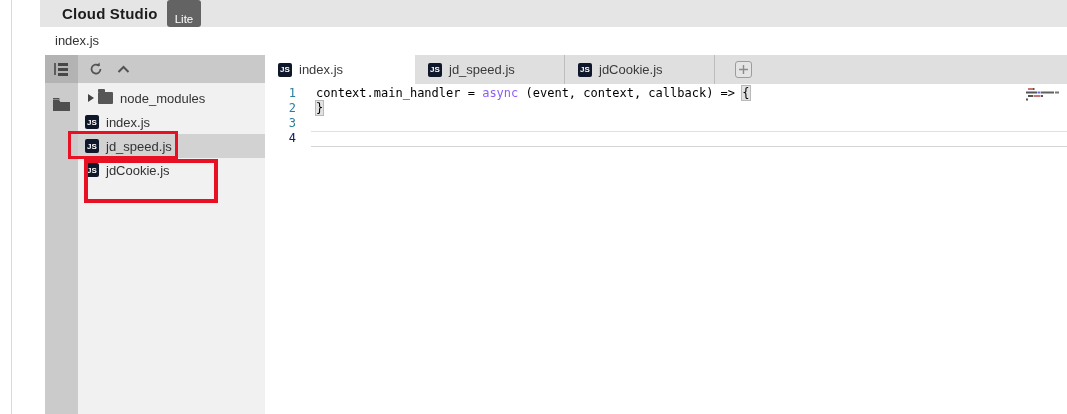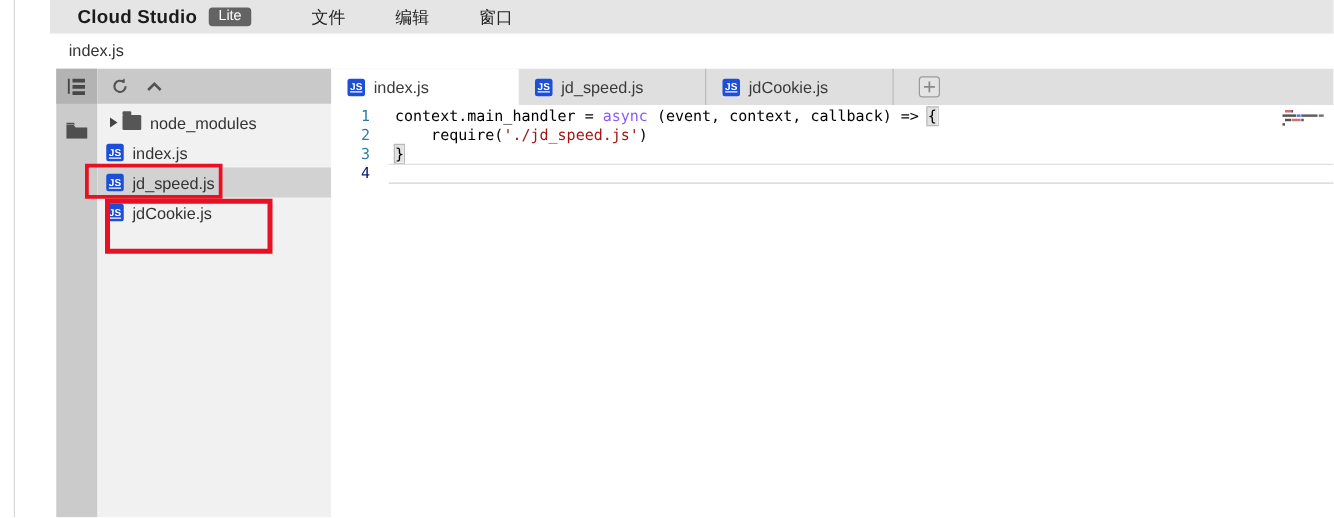--- a/index.html
+++ b/index.html
@@ -5,21 +5,21 @@
   * { margin:0; padding:0; box-sizing:border-box; }
   html,body { background:#fff; }
   body { font-family:"Liberation Sans", sans-serif; }
   #root { position:relative; width:1067px; height:414px; background:#fff; overflow:hidden; }
 
   .vline { position:absolute; left:11px; top:0; width:1px; height:414px; background:#d9d9d9; }
 
   
   .topbar { position:absolute; left:40px; top:0; width:1027px; height:27px; background:#e5e5e5; display:flex; align-items:center; }
   .brand { margin-left:22px; font-size:15px; font-weight:700; color:#1c1c1c; letter-spacing:.2px; }
-  .badge { margin-left:9px; background:#636363; color:#fff; font-size:11.5px; padding:1px 8px 2px; border-radius:3px; }
+  .badge { margin-left:9px; background:#636363; color:#fff; font-size:11.5px; padding:13px 8px 2px; border-radius:3px; }
   .menus { margin-left:28px; display:flex; }
   .menu-item { font-size:13.5px; color:#222; padding:0 20px; cursor:default; }
 
   
   .titlebar { position:absolute; left:40px; top:27px; width:1027px; height:28px; background:#fff; line-height:28px; padding-left:15px; font-size:13px; color:#333; }
 
   
   .activitybar { position:absolute; left:45px; top:55px; width:33px; height:359px; background:#cbcbcb; }
   .act-btn { width:33px; height:28px; display:flex; align-items:center; justify-content:center; }
   .act-btn.sel { background:#b3b3b3; }
@@ -28,21 +28,21 @@
   
   .sidebar { position:absolute; left:78px; top:55px; width:187px; height:359px; background:#f1f1f1; }
   .side-toolbar { height:28px; background:#c9c9c9; display:flex; align-items:center; padding-left:11px; gap:14px; }
   .tree { padding-top:3px; }
   .tree-row { height:24px; display:flex; align-items:center; font-size:13px; color:#333; cursor:pointer; }
   .tree-row.selected { background:#d2d2d2; }
   .tree-row .twisty { width:14px; margin-left:6px; display:flex; justify-content:center; }
   .caret-right { width:0; height:0; border-left:6px solid #444; border-top:4px solid transparent; border-bottom:4px solid transparent; }
   .folder-glyph { width:15px; height:12px; background:#565656; border-radius:1px; position:relative; margin-right:7px; }
   .folder-glyph:before { content:""; position:absolute; top:-3px; left:0; width:7px; height:3px; background:#565656; border-radius:1px 1px 0 0; }
-  .jsicon { width:14px; height:14px; background:#1d4ed8; border-radius:2px; color:#fff; font-size:8px; font-weight:700; display:flex; align-items:center; justify-content:center; margin-right:7px; flex:0 0 auto;text-decoration:underline; }
+  .jsicon { width:14px; height:14px; background:#0f172a; border-radius:2px; color:#fff; font-size:8px; font-weight:700; display:flex; align-items:center; justify-content:center; margin-right:7px; flex:0 0 auto; }
   .tree-row .jsicon { margin-left:7px; }
 
   
   .editor { position:absolute; left:265px; top:55px; width:802px; height:359px; }
   .tabstrip { height:29px; background:#dfdfdf; display:flex; }
   .tab { width:150px; display:flex; align-items:center; padding-left:13px; font-size:13px; color:#3a3a3a; cursor:pointer; border-right:1px solid #bdbdbd; }
   .tab .jsicon { margin-right:7px; }
   .tab.active { background:#fff; border-right:none; }
   .newtab { width:56px; display:flex; align-items:center; justify-content:center; cursor:pointer; }
   .plusbox { width:17px; height:17px; border:1px solid #9c9c9c; border-radius:3px; display:flex; align-items:center; justify-content:center; background:#e4e4e4; }
@@ -70,25 +70,20 @@
 </style>
 </head>
 <body>
 
 <div id="root">
   <div class="vline"></div>
 
   <div class="topbar">
     <div class="brand">Cloud Studio</div>
     <div class="badge">Lite</div>
-    <div class="menus">
-      <div class="menu-item">文件</div>
-      <div class="menu-item">编辑</div>
-      <div class="menu-item">窗口</div>
-    </div>
   </div>
 
   <div class="titlebar">index.js</div>
 
   <div class="activitybar">
     <div class="act-btn sel">
       <svg class="icon-svg" width="16" height="14" viewBox="0 0 16 14">
         <path d="M1 1 v12" stroke="#474747" stroke-width="1.6" fill="none"></path>
         <rect x="4" y="1" width="10" height="3" fill="#474747"></rect>
         <rect x="4" y="6" width="10" height="3" fill="#474747"></rect>
@@ -162,21 +157,20 @@
     <div class="code">
       <div class="curline"></div>
       <div class="gutter">
           <div class="ln">1</div>
           <div class="ln">2</div>
           <div class="ln">3</div>
           <div class="ln active">4</div>
         </div>
       <div class="code-lines">
           <div class="cl"><span class="tk-p">context.main_handler = </span><span class="tk-k">async</span><span class="tk-p"> (event, context, callback) =&gt; </span><span class="tk-b">{</span></div>
-          <div class="cl"><span class="tk-p">    require(</span><span class="tk-s">'./jd_speed.js'</span><span class="tk-p">)</span></div>
           <div class="cl"><span class="cursor"></span><span class="tk-b">}</span></div>
         </div>
       <svg class="minimap" width="38" height="15" viewBox="0 0 38 15">
         <rect x="3" y="1" width="5" height="2" fill="#c97373"></rect>
         <rect x="8" y="1" width="1.5" height="2" fill="#555"></rect>
         <rect x="1" y="4.5" width="11" height="2" fill="#555"></rect>
         <rect x="12.5" y="4.5" width="3" height="2" fill="#6a6ae0"></rect>
         <rect x="16" y="4.5" width="13" height="2" fill="#606060"></rect>
         <rect x="30" y="4.5" width="4" height="2" fill="#777"></rect>
         <rect x="3" y="8" width="5" height="2" fill="#555"></rect>

